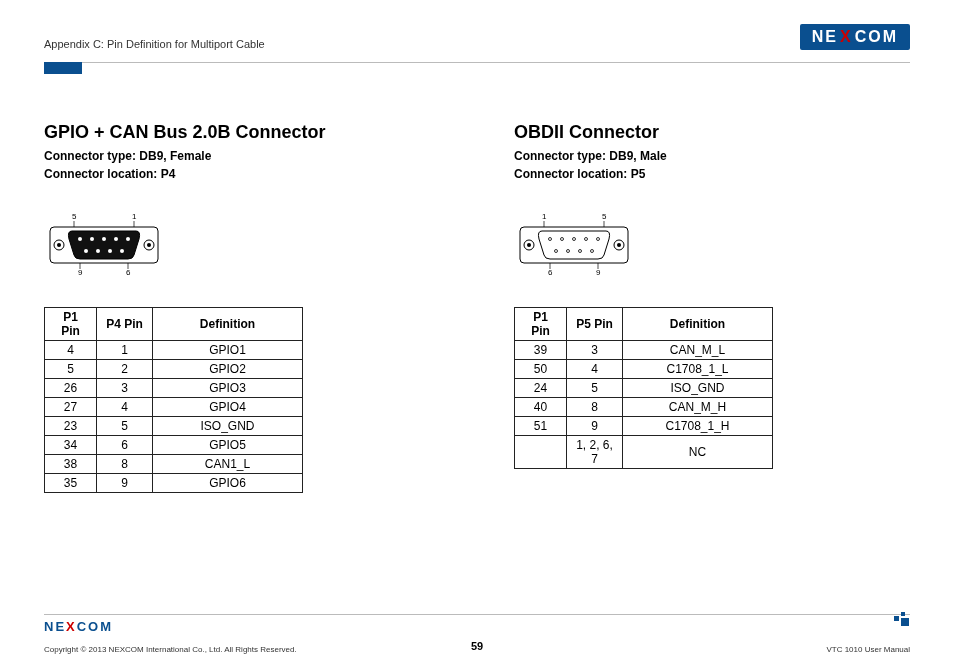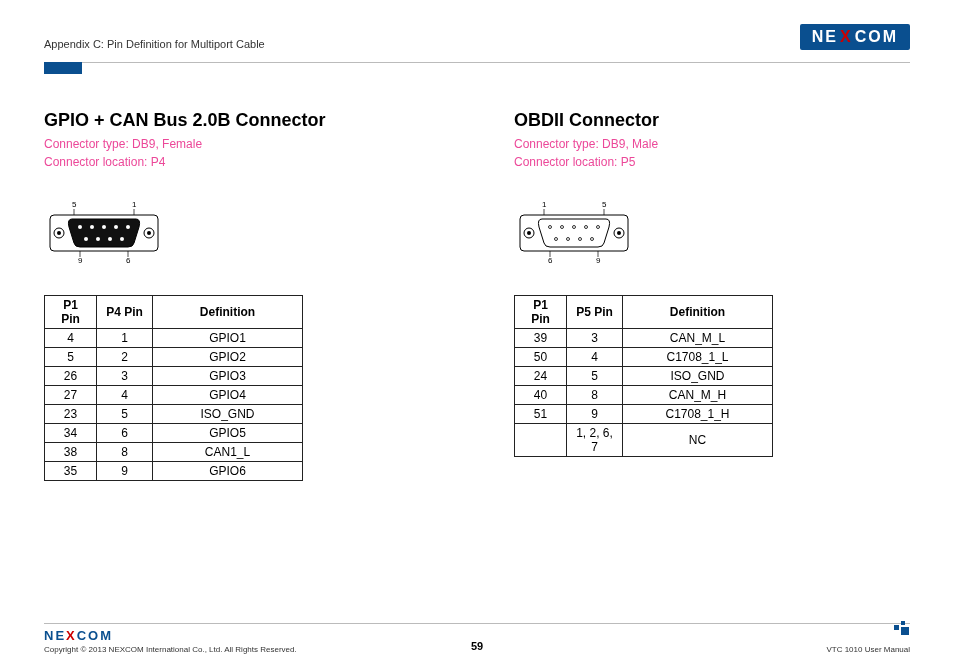--- a/index.html
+++ b/index.html
@@ -40,32 +40,33 @@
   .logo-x { color: #c00; }
   .tab {
     width: 38px;
     height: 12px;
     background: #0a4f8f;
     margin-top: -1px;
   }
   .columns {
     display: flex;
     gap: 140px;
-    margin-top: 36px;
+    margin-top: 48px;
   }
   .col { flex: 0 0 330px; }
   h2 {
     font-size: 18px;
     font-weight: bold;
     margin-bottom: 4px;
   }
   .meta {
     font-size: 12px;
     line-height: 1.5;
-    color: #ec4899;
+    color: #000000;
+    font-weight: bold;
   }
   .connector-svg-wrap {
     margin: 28px 0 28px 0;
   }
   table {
     border-collapse: collapse;
     font-size: 12px;
     margin-top: 8px;
   }
   th, td {
@@ -90,21 +91,21 @@
     justify-content: space-between;
     align-items: center;
     font-size: 8px;
     color: #333;
   }
   .footer-logo {
     font-size: 13px;
     font-weight: bold;
     letter-spacing: 2px;
     color: #0a4f8f;
-    margin-bottom: 2px;
+    margin-bottom: 11px;
   }
   .footer-logo .logo-x { color: #c00; }
   .page-num {
     font-size: 11px;
     font-weight: bold;
     text-align: center;
     position: absolute;
     left: 0; right: 0;
     bottom: 20px;
   }

